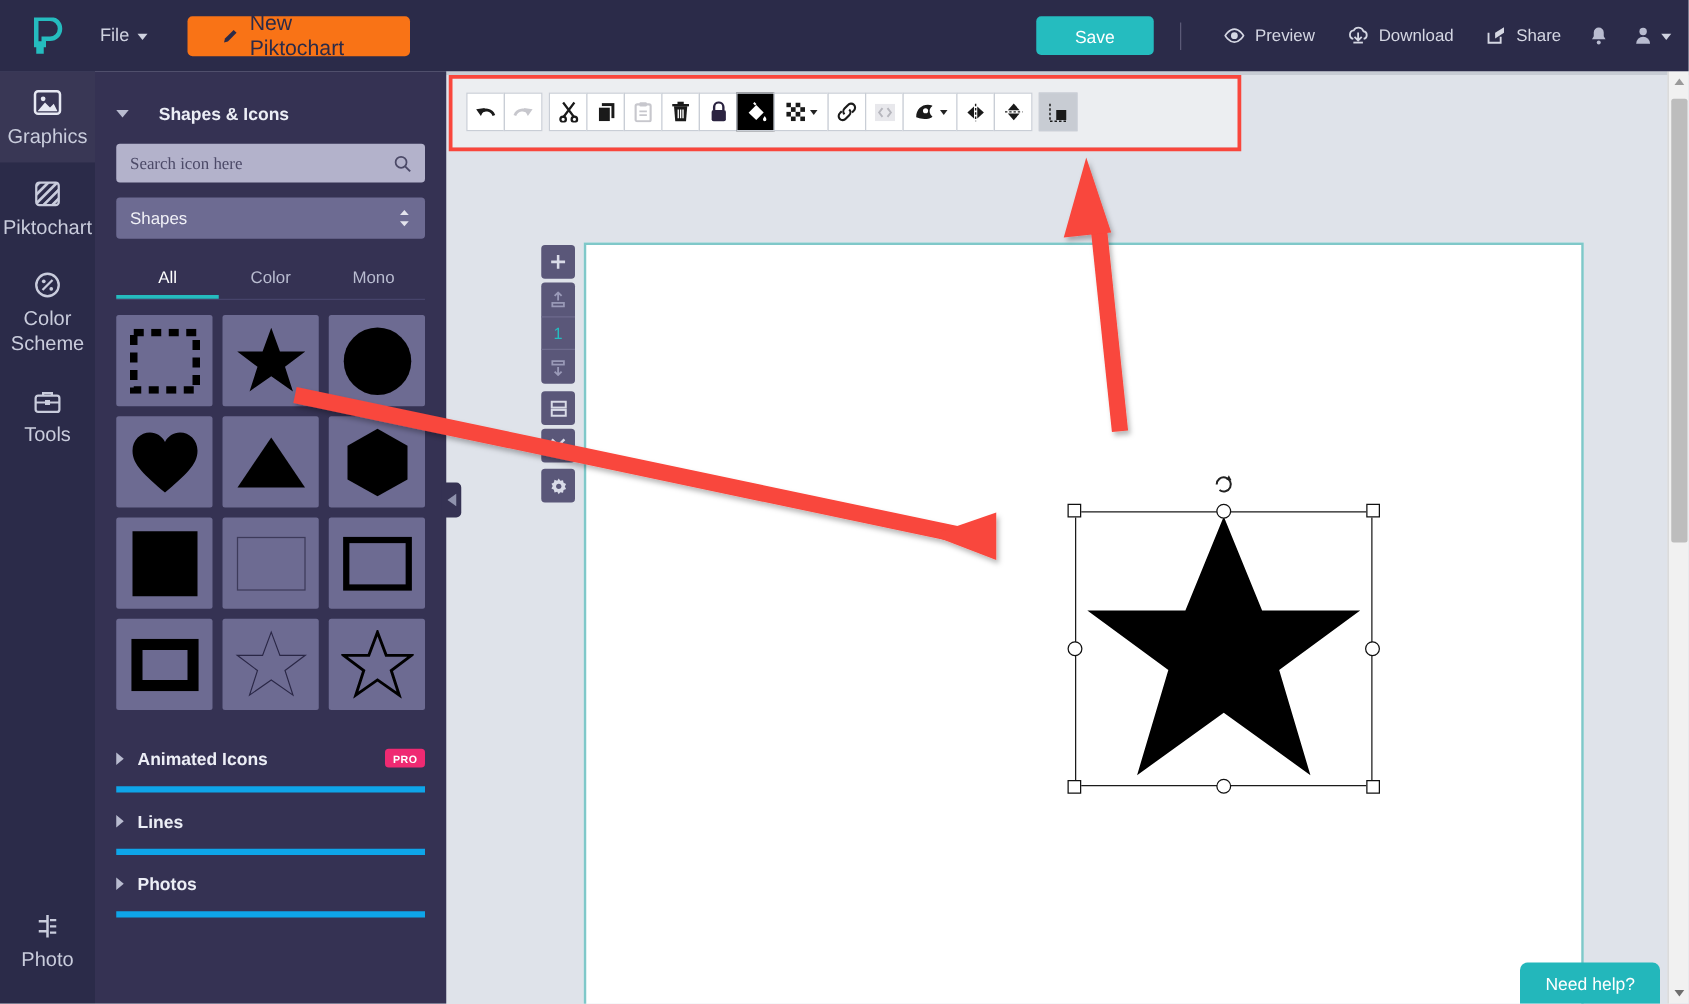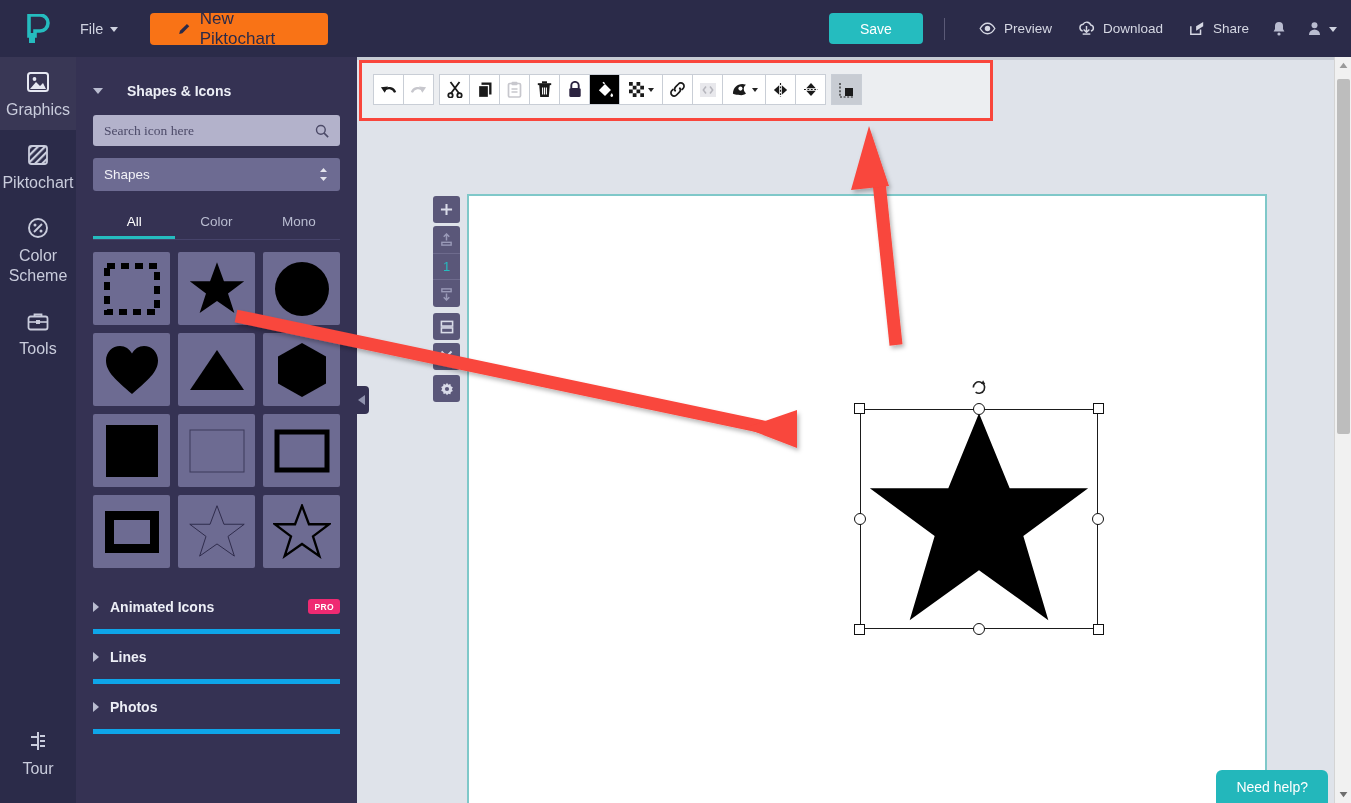--- a/index.html
+++ b/index.html
@@ -336,21 +336,21 @@
     </div>
 
     <div class="rail-item rail-tour">
       <div class="rail-ico">
         <svg width="24" height="24" viewBox="0 0 24 24">
           <path d="M12 3v18" stroke="#c9ccdc" stroke-width="2"></path>
           <path d="M5 8h7M5 16h7" stroke="#c9ccdc" stroke-width="2"></path>
           <path d="M14 7h5M14 12h5M14 17h5" stroke="#c9ccdc" stroke-width="1.8"></path>
         </svg>
       </div>
-      <div>Tour</div>
+      <div>Photo</div>
     </div>
   </div>
 
   <div class="panel">
 
     <div class="sec-head">
       <span class="tri-d"></span>
       <span>Shapes &amp; Icons</span>
     </div>
 

